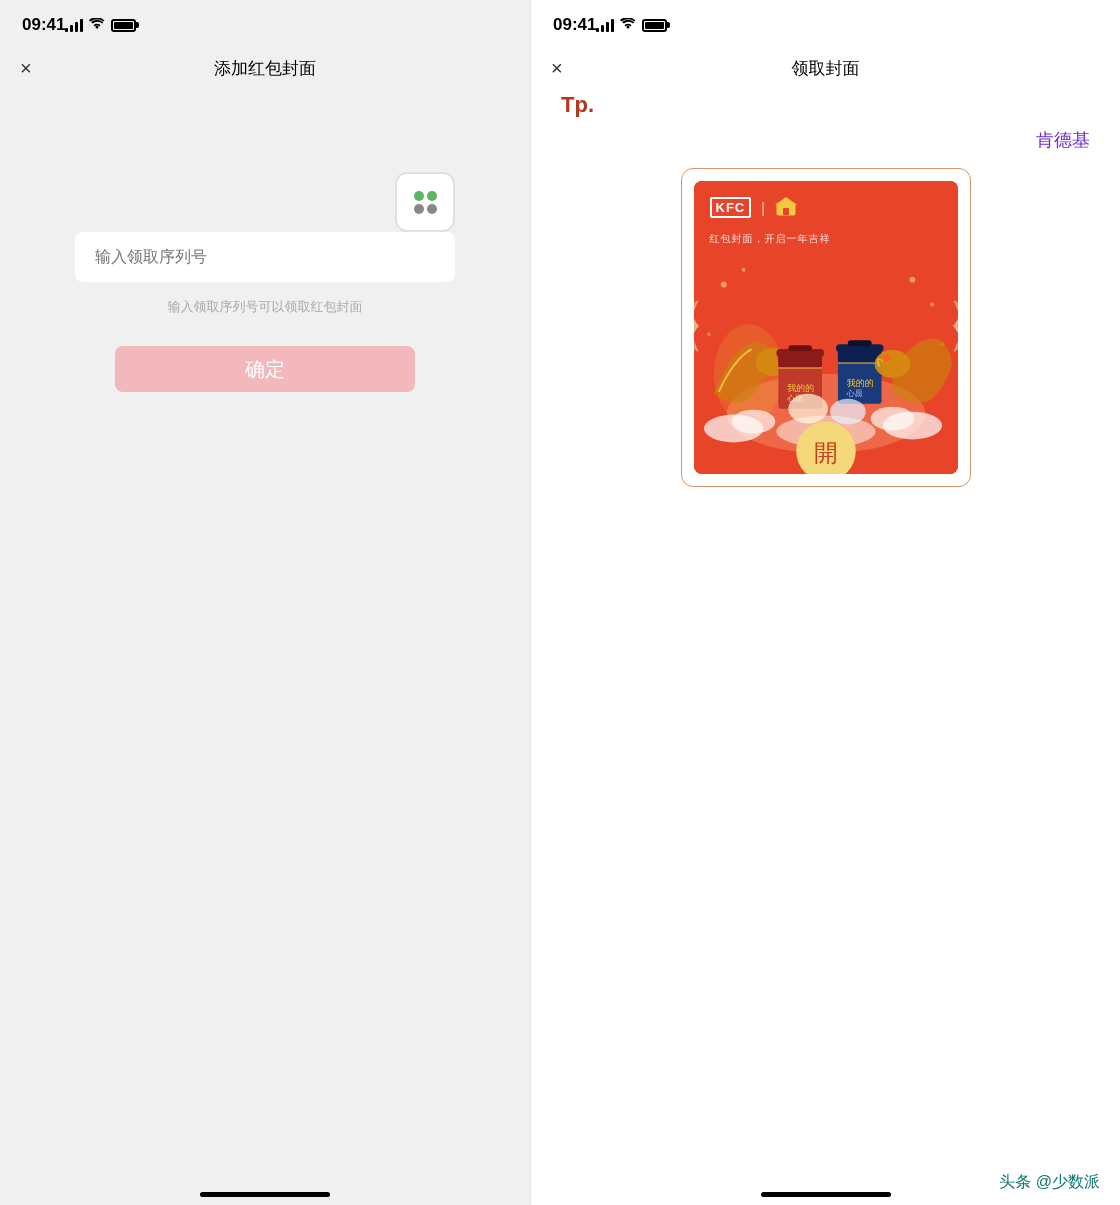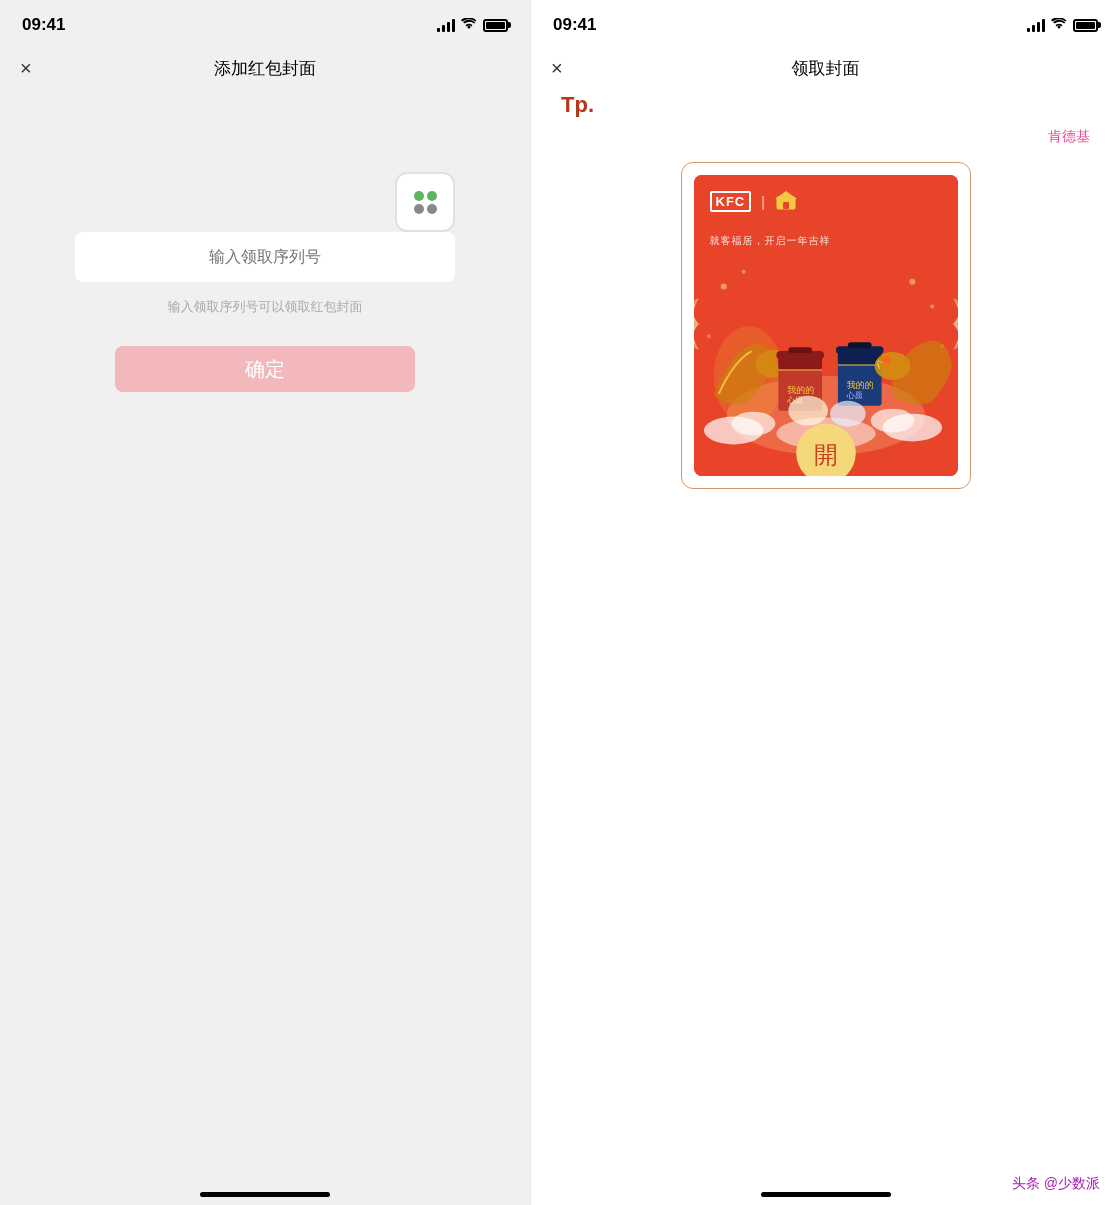--- a/index.html
+++ b/index.html
@@ -29,21 +29,21 @@
       background: #fff;
       display: flex;
       flex-direction: column;
       position: relative;
       border-left: 1px solid #e5e5e5;
     }
 
     
     .status-bar {
       display: flex;
-      justify-content: space-between;
+      justify-content: flex-start;
       align-items: center;
       padding: 12px 22px 6px 22px;
       height: 44px;
     }
     .status-time {
       font-size: 17px;
       font-weight: 600;
       color: #000;
     }
     .status-icons {
@@ -133,21 +133,20 @@
       padding: 16px 20px;
       margin-bottom: 16px;
     }
     .serial-input {
       width: 100%;
       border: none;
       outline: none;
       font-size: 16px;
       color: #999;
       background: transparent;
-      text-align: center;
     }
     .input-hint {
       font-size: 13px;
       color: #aaa;
       text-align: center;
       margin-bottom: 30px;
     }
     .confirm-btn {
       width: 300px;
       height: 46px;
@@ -191,22 +190,22 @@
       color: #b5361a;
       margin-bottom: 10px;
     }
     .brand-desc {
       font-size: 16px;
       color: #b5361a;
       line-height: 1.6;
       margin-bottom: 6px;
     }
     .brand-source {
-      font-size: 14px;
-      color: #ec4899;
+      font-size: 18px;
+      color: #6d28d9;
       text-align: right;
       margin-bottom: 16px;
     }
 
     
     .envelope-card {
       width: 290px;
       margin: 0 auto;
       border: 1.5px solid #d4956b;
       border-radius: 12px;
@@ -226,21 +225,21 @@
       background: #e8442a;
       padding: 14px 16px 8px 16px;
       display: flex;
       flex-direction: column;
       align-items: flex-start;
     }
     .kfc-logo-row {
       display: flex;
       align-items: center;
       gap: 10px;
-      margin-bottom: 20px;
+      margin-bottom: 12px;
     }
     .kfc-logo {
       font-size: 13px;
       font-weight: 900;
       color: #fff;
       letter-spacing: 1px;
       border: 2px solid #fff;
       padding: 1px 4px;
       border-radius: 2px;
     }
@@ -309,22 +308,22 @@
       width: 10px;
       height: 10px;
       border-radius: 50%;
     }
 
     
     .watermark {
       position: absolute;
       bottom: 12px;
       right: 20px;
-      font-size: 14px;
-      color: #a21caf;
+      font-size: 16px;
+      color: #0f766e;
     }
   </style>
 </head>
 <body>
 
 <div class="left-panel">
 
   <div class="status-bar">
     <span class="status-time">09:41</span>
     <div class="status-icons">
@@ -418,21 +417,21 @@
             <span class="kfc-logo">KFC</span>
             <span class="kfc-divider">|</span>
             <span class="kfc-house-icon">
               <svg width="22" height="22" viewBox="0 0 22 22">
                 <rect x="2" y="8" width="18" height="12" rx="1" fill="#f5c842" stroke="#f5c842"></rect>
                 <polygon points="0,10 11,2 22,10" fill="#f5c842"></polygon>
                 <rect x="8" y="13" width="6" height="7" rx="1" fill="#e8442a"></rect>
               </svg>
             </span>
           </div>
-          <div style="font-size:10px; color:rgba(255,255,255,0.85); letter-spacing:1px;">就客福居，开启一年吉祥</div>
+          <div style="font-size:10px; color:rgba(255,255,255,0.85); letter-spacing:1px;">红包封面，开启一年吉祥</div>
         </div>
 
         <div class="illustration-area">
           <svg class="illustration-svg" viewBox="0 0 266 220" xmlns="http://www.w3.org/2000/svg">
 
             <ellipse cx="133" cy="160" rx="100" ry="40" fill="#f5a070" opacity="0.4"></ellipse>
 
             <circle cx="30" cy="30" r="3" fill="#f5d87a" opacity="0.6"></circle>
             <circle cx="50" cy="15" r="2" fill="#f5d87a" opacity="0.5"></circle>
             <circle cx="220" cy="25" r="3" fill="#f5d87a" opacity="0.6"></circle>

